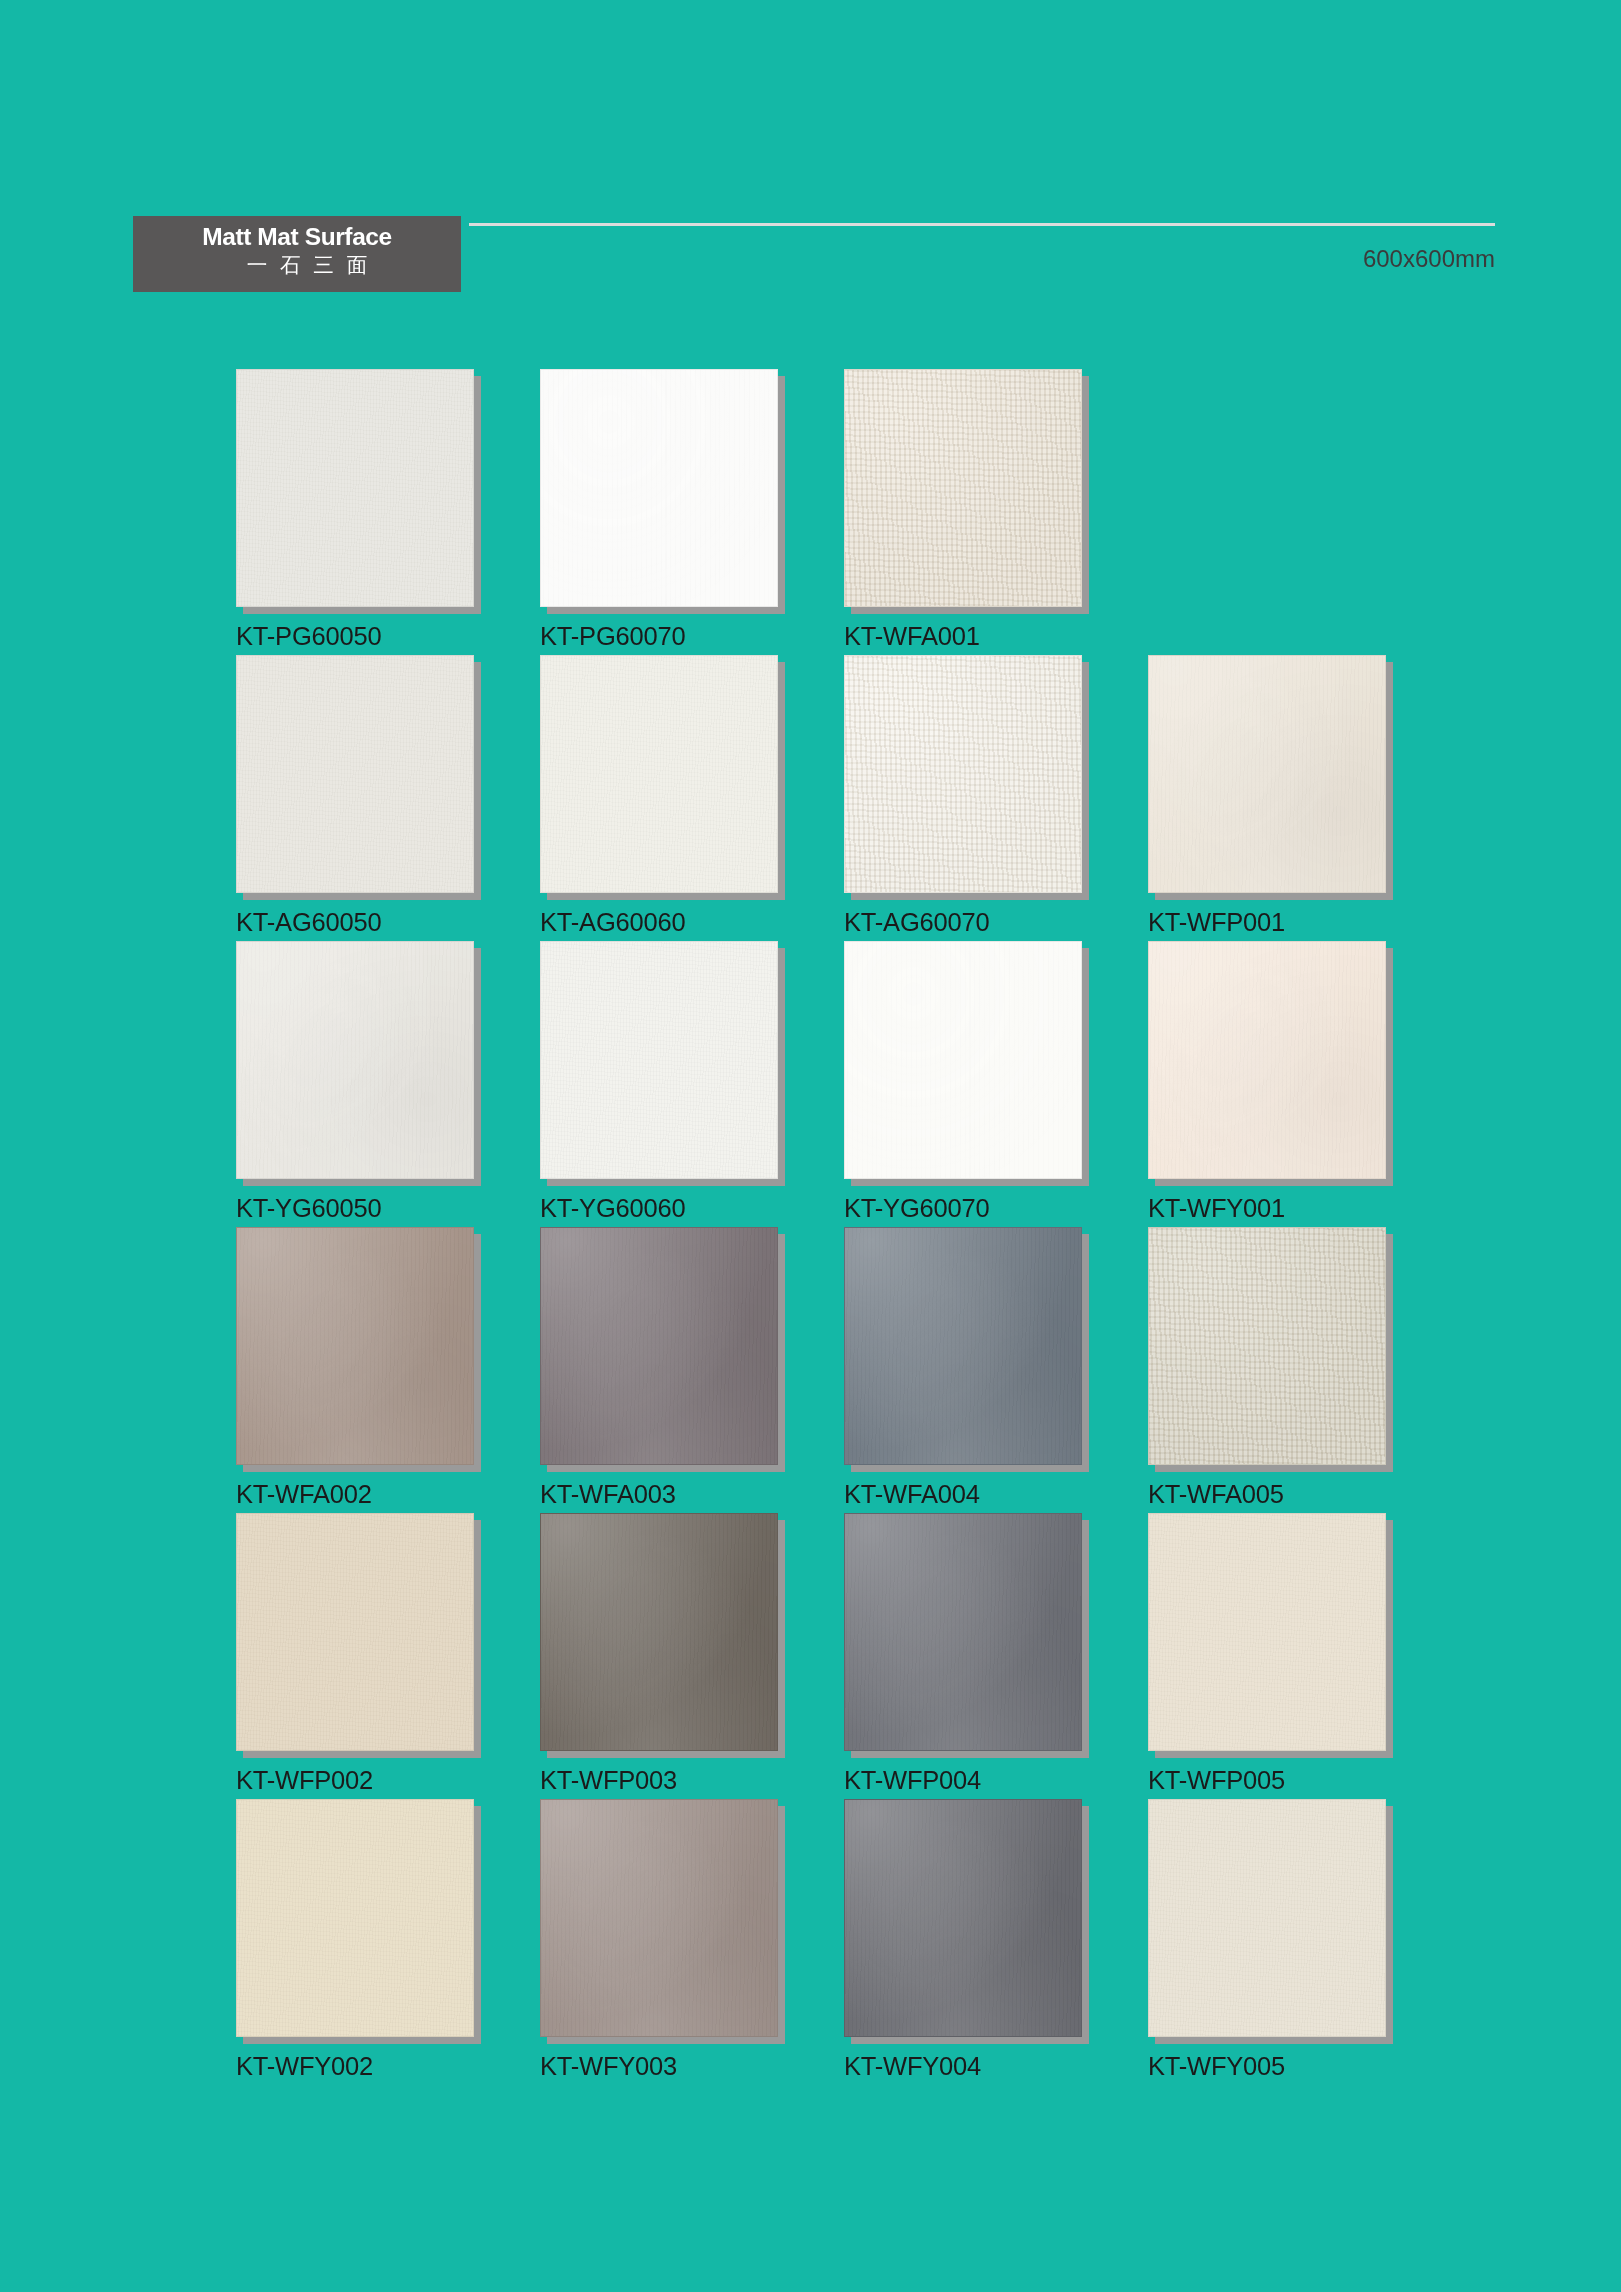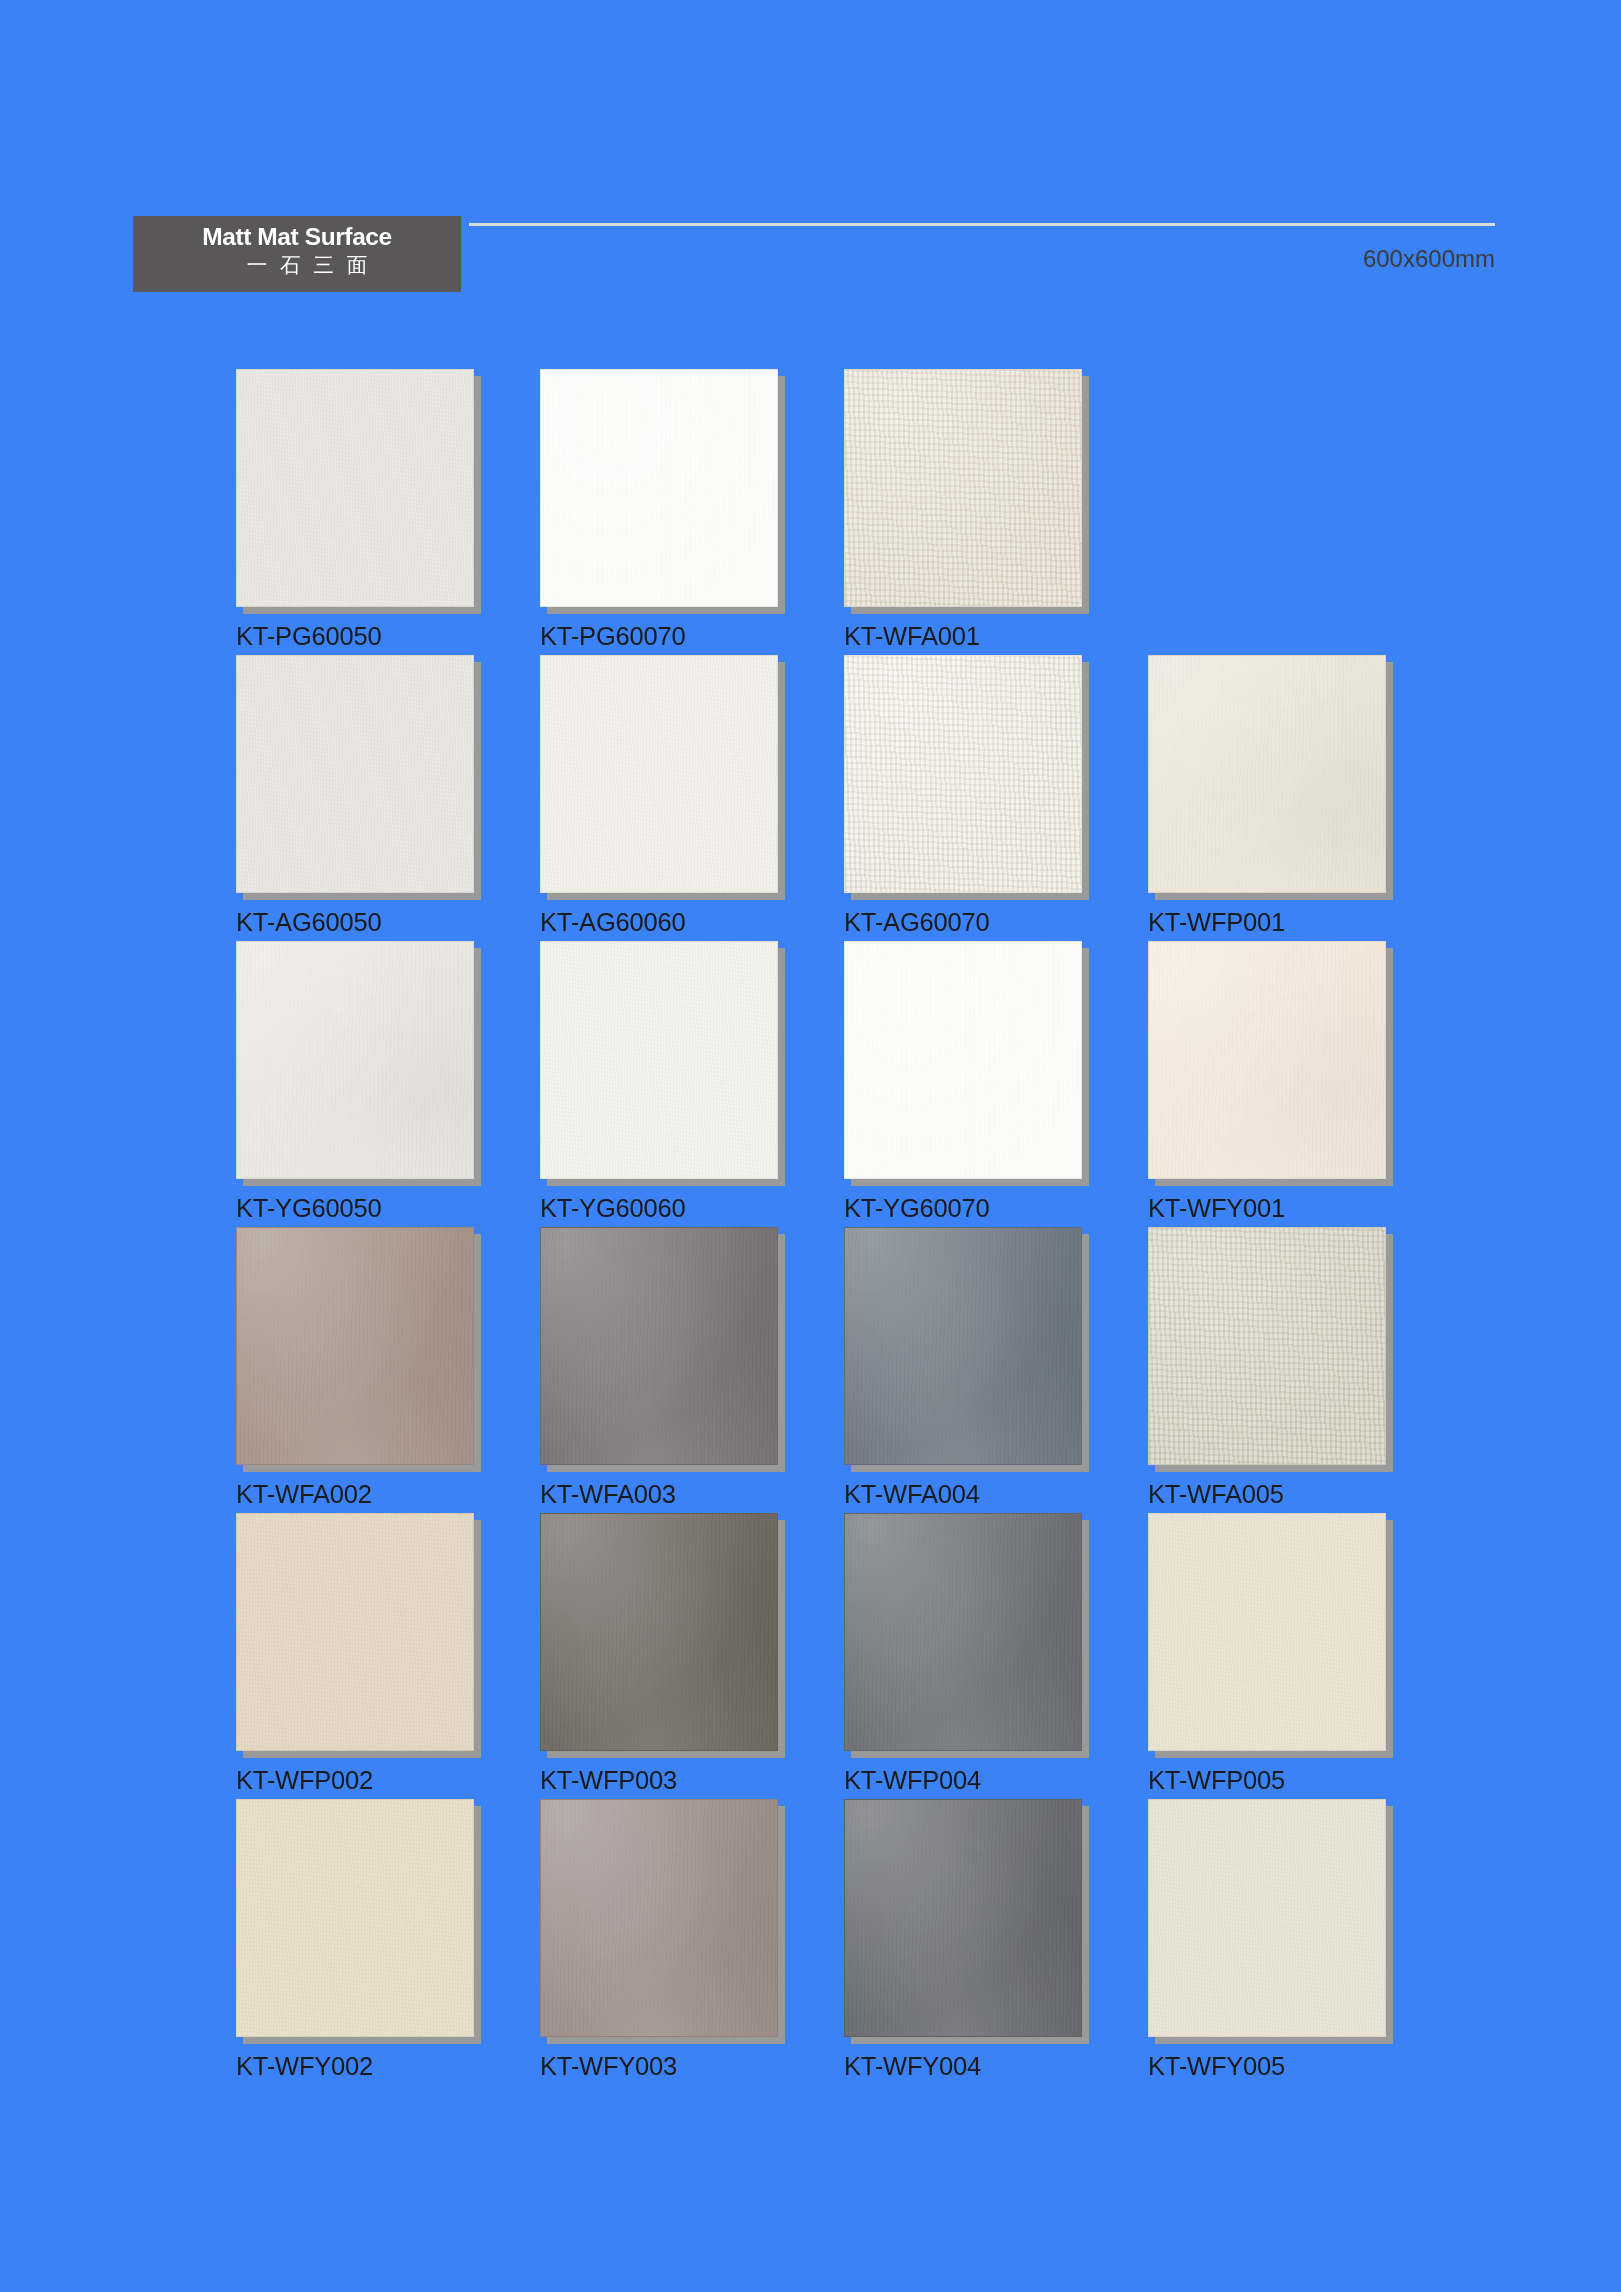--- a/index.html
+++ b/index.html
@@ -15,21 +15,21 @@
     -webkit-font-smoothing: antialiased;
     overflow: hidden;
     position: relative;
   }
 
   .page {
     position: absolute;
     left: 0; top: 0;
     width: 1621px;
     height: 2293px;
-    background: #3b82f6;
+    background: #14b8a6;
   }
 
   
   .header {
     position: absolute;
     left: 133px;
     top: 216px;
     width: 1362px;
     height: 76px;
   }

